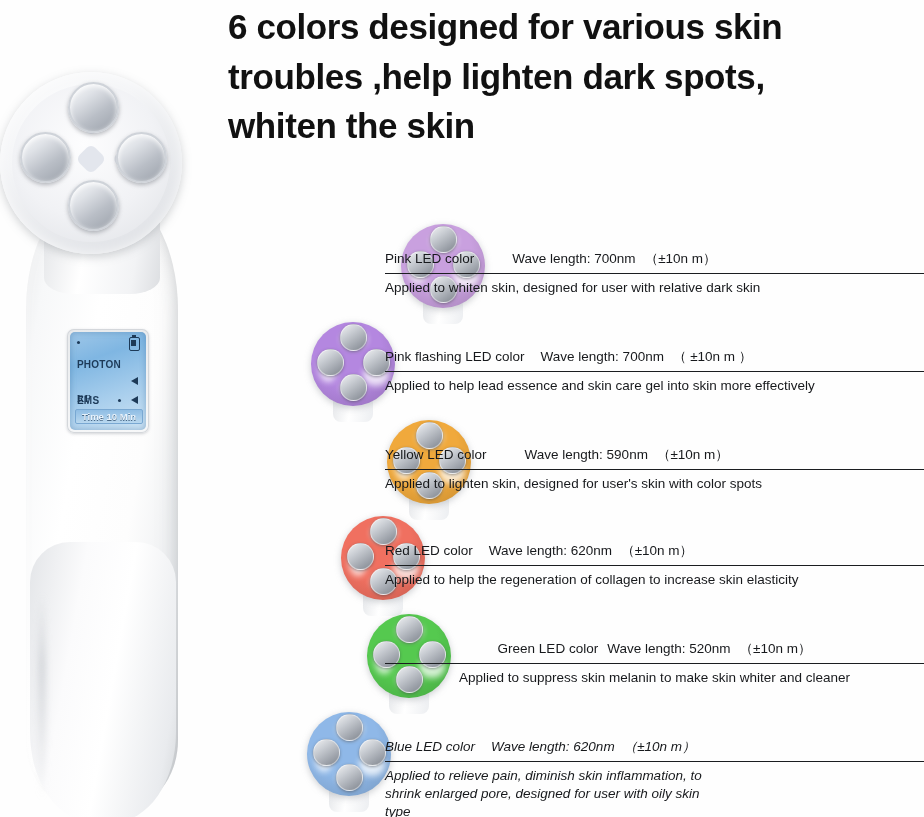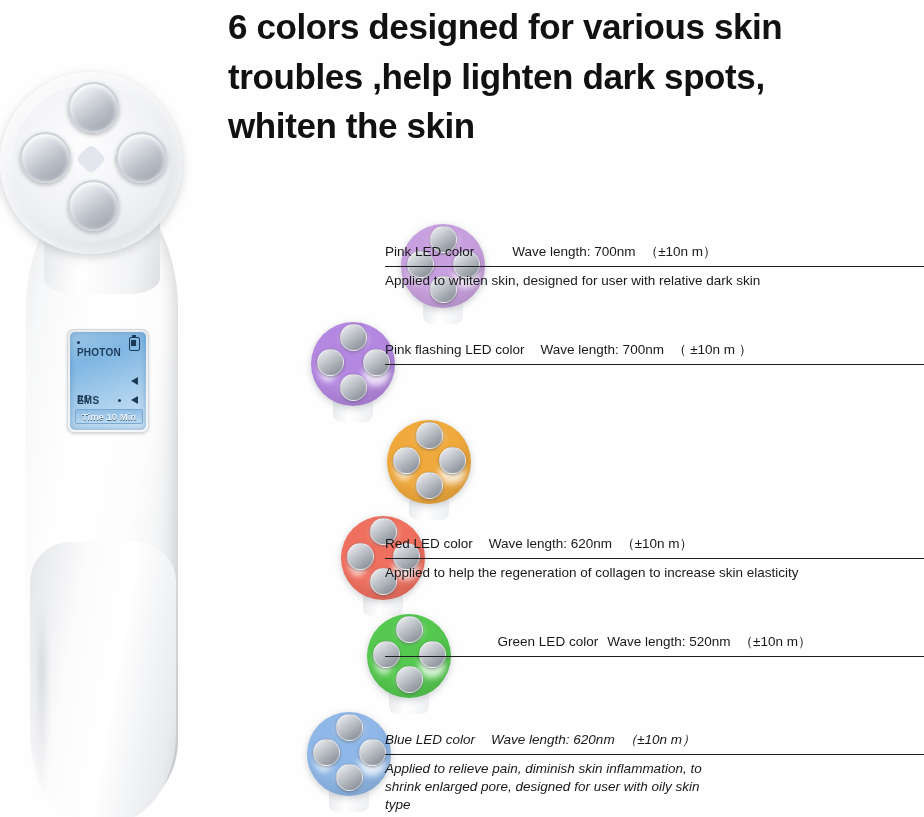--- a/index.html
+++ b/index.html
@@ -175,21 +175,21 @@
     width: 5px; height: 6px;
     background: #1d3a58;
   }
   .lcd-line {
     position: absolute;
     left: 7px;
     font-size: 10px;
     letter-spacing: 0.2px;
     line-height: 1;
   }
-  .lcd-photon { top: 16px; }
+  .lcd-photon { top: 28px; }
   .lcd-rf     { top: 62px; font-family: Liberation Serif, serif; }
   .lcd-ems    { top: 64px; }
   .lcd-wave {
     position: absolute;
     right: 8px;
     width: 0; height: 0;
     border-top: 4px solid transparent;
     border-bottom: 4px solid transparent;
     border-right: 7px solid #1d3a58;
   }
@@ -298,21 +298,21 @@
   .t-glow {
     position: absolute;
     border-radius: 50%;
     filter: blur(3px);
     opacity: 0.95;
   }
 
   .row .txt {
     position: absolute;
     left: 100px;
-    top: 21px;
+    top: 28px;
     width: 539px;
   }
   .title-line {
     font-size: 13.5px;
     color: #17191c;
     white-space: nowrap;
     padding-bottom: 5px;
   }
   .title-line .gap-wide { display: inline-block; width: 38px; }
   .title-line .gap-mid  { display: inline-block; width: 16px; }
@@ -407,36 +407,42 @@
             <div class="t-glow" style="left: 30px; top: 58px; width: 24px; height: 16px; background: rgba(255, 255, 255, 0.8);"></div>
             <div class="t-el" style="left: 29px; top: 2px;"></div>
             <div class="t-el" style="left: 6px; top: 27px;"></div>
             <div class="t-el" style="left: 52px; top: 27px;"></div>
             <div class="t-el" style="left: 29px; top: 52px;"></div>
           </div>
         </div>
         <div class="txt">
           <div class="title-line"><span>Pink flashing LED color</span><span class="gap-mid"></span><span>Wave length: 700nm</span><span class="gap-sm"></span><span>（ ±10n m ）</span></div>
           <div class="rule"></div>
+          <div class="desc">Applied to help lead essence and skin care gel into skin more effectively</div>
         </div>
       </div>
       <div class="row" style="top: 196px;">
         <div class="thumb" style="left: 98px;">
           <div class="thumb-stem"></div>
           <div class="thumb-disc" style="background: radial-gradient(circle at 42% 34%, rgb(240, 169, 60) 0%, rgb(240, 169, 60) 48%, rgba(0, 0, 0, 0.18) 100%), rgb(240, 169, 60);">
             <div class="t-glow" style="left: 30px; top: 8px; width: 26px; height: 18px; background: rgba(255, 255, 255, 0.8);"></div>
             <div class="t-glow" style="left: 8px; top: 34px; width: 18px; height: 26px; background: rgba(255, 255, 255, 0.8);"></div>
             <div class="t-glow" style="left: 52px; top: 42px; width: 26px; height: 22px; background: rgba(255, 255, 255, 0.8);"></div>
             <div class="t-glow" style="left: 30px; top: 58px; width: 24px; height: 16px; background: rgba(255, 255, 255, 0.8);"></div>
             <div class="t-el" style="left: 29px; top: 2px;"></div>
             <div class="t-el" style="left: 6px; top: 27px;"></div>
             <div class="t-el" style="left: 52px; top: 27px;"></div>
             <div class="t-el" style="left: 29px; top: 52px;"></div>
           </div>
         </div>
+        <div class="txt">
+          <div class="title-line"><span>Yellow LED color</span><span class="gap-wide"></span><span>Wave length: 590nm</span><span class="gap-sm"></span><span>（±10n m）</span></div>
+          <div class="rule"></div>
+          <div class="desc">Applied to lighten skin, designed for user's skin with color spots</div>
+        </div>
       </div>
       <div class="row" style="top: 292px;">
         <div class="thumb" style="left: 52px;">
           <div class="thumb-stem"></div>
           <div class="thumb-disc" style="background: radial-gradient(circle at 42% 34%, rgb(240, 112, 96) 0%, rgb(240, 112, 96) 48%, rgba(0, 0, 0, 0.18) 100%), rgb(240, 112, 96);">
             <div class="t-glow" style="left: 30px; top: 8px; width: 26px; height: 18px; background: rgba(255, 255, 255, 0.8);"></div>
             <div class="t-glow" style="left: 8px; top: 34px; width: 18px; height: 26px; background: rgba(255, 255, 255, 0.8);"></div>
             <div class="t-glow" style="left: 52px; top: 42px; width: 26px; height: 22px; background: rgba(255, 255, 255, 0.8);"></div>
             <div class="t-glow" style="left: 30px; top: 58px; width: 24px; height: 16px; background: rgba(255, 255, 255, 0.8);"></div>
             <div class="t-el" style="left: 29px; top: 2px;"></div>
@@ -461,20 +467,21 @@
             <div class="t-glow" style="left: 30px; top: 58px; width: 24px; height: 16px; background: rgba(255, 255, 255, 0.8);"></div>
             <div class="t-el" style="left: 29px; top: 2px;"></div>
             <div class="t-el" style="left: 6px; top: 27px;"></div>
             <div class="t-el" style="left: 52px; top: 27px;"></div>
             <div class="t-el" style="left: 29px; top: 52px;"></div>
           </div>
         </div>
         <div class="txt">
           <div class="title-line"><span>Green LED color</span><span class="gap-sm"></span><span>Wave length: 520nm</span><span class="gap-sm"></span><span>（±10n m）</span></div>
           <div class="rule"></div>
+          <div class="desc">Applied to suppress skin melanin to make skin whiter and cleaner</div>
         </div>
       </div>
       <div class="row" style="top: 488px; font-style: italic;">
         <div class="thumb" style="left: 18px;">
           <div class="thumb-stem"></div>
           <div class="thumb-disc" style="background: radial-gradient(circle at 42% 34%, rgb(143, 184, 232) 0%, rgb(143, 184, 232) 48%, rgba(0, 0, 0, 0.18) 100%), rgb(143, 184, 232);">
             <div class="t-glow" style="left: 30px; top: 8px; width: 26px; height: 18px; background: rgba(255, 255, 255, 0.8);"></div>
             <div class="t-glow" style="left: 8px; top: 34px; width: 18px; height: 26px; background: rgba(255, 255, 255, 0.8);"></div>
             <div class="t-glow" style="left: 52px; top: 42px; width: 26px; height: 22px; background: rgba(255, 255, 255, 0.8);"></div>
             <div class="t-glow" style="left: 30px; top: 58px; width: 24px; height: 16px; background: rgba(255, 255, 255, 0.8);"></div>

